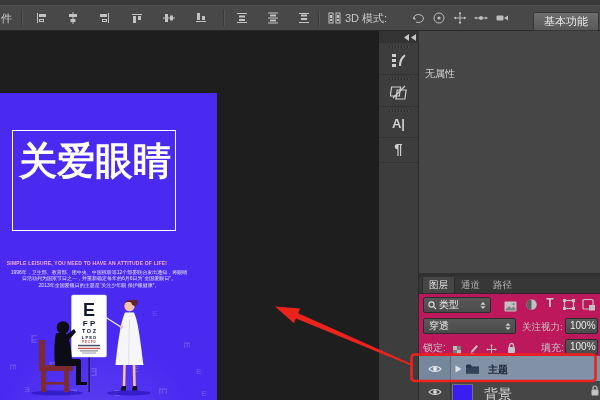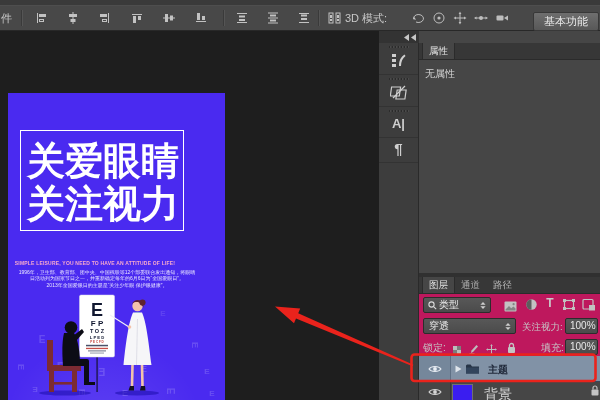--- a/index.html
+++ b/index.html
@@ -14,21 +14,21 @@
   .opt-text{color:#c9c9c9;font-size:11px;line-height:24px;}
   .vsep{top:4px;width:1px;height:16px;background:#3a3a3a;border-right:1px solid #555;}
   .oicon{top:4px;width:16px;height:16px;}
   .oicon svg{display:block;}
   .ws-btn{left:533px;top:6px;width:64px;height:17px;background:linear-gradient(#6e6e6e,#585858);
           border:1px solid #383838;border-radius:2px;color:#e8e8e8;font-size:11px;
           text-align:center;line-height:16px;}
 
   
   .canvas{left:0;top:31px;width:379px;height:369px;background:#1e1e1e;border-right:1px solid #2a2a2a;}
-  .poster{left:8px;top:62px;width:217px;height:307px;overflow:hidden;
+  .poster{left:0;top:62px;width:217px;height:307px;overflow:hidden;
           background:radial-gradient(140px 120px at 95px 330px, rgba(255,255,255,.10), rgba(255,255,255,0) 70%),#4a2af0;}
   .frame{left:12px;top:37px;width:162px;height:99px;border:1.5px solid #fff;}
   .ptitle{left:0;top:47px;width:190px;text-align:center;color:#fff;font-weight:900;
           font-size:38px;line-height:43px;letter-spacing:0px;}
   .psub{left:0;top:148px;width:188px;text-align:center;color:#fff;font-weight:bold;font-size:10px;}
   .pen{left:0;top:167px;width:174px;text-align:center;color:#f7a9cd;font-size:5px;font-weight:bold;letter-spacing:.2px;}
   .pbody{left:8px;top:176px;width:182px;text-align:center;color:#e9e5ff;font-size:5px;line-height:6.3px;}
   .illus{left:0;top:195px;width:217px;height:112px;}
 
   
@@ -236,21 +236,20 @@
       </span>
 
     <span class="abs ws-btn">基本功能</span>
   </div>
 
   <div class="abs canvas">
     <div class="abs poster">
       <div class="abs frame"></div>
       <div class="abs ptitle">
         <div>关爱眼睛</div>
-        <div>关注视力</div>
       </div>
       <div class="abs pen">SIMPLE LEISURE, YOU NEED TO HAVE AN ATTITUDE OF LIFE!</div>
       <div class="abs pbody">
         <div>1996年，卫生部、教育部、团中央、中国残联等12个部委联合发出通知，将眼睛</div>
         <div>日活动列为国家节日之一，并重新确定每年的6月6日为“全国爱眼日”。</div>
         <div>2013年全国爱眼日的主题是“关注少年眼 保护眼健康”。</div>
       </div>
 
       <svg class="abs illus" viewBox="0 0 217 112">
 
@@ -370,23 +369,20 @@
       <div class="grip"></div>
       <div class="txticon">A|</div>
     </div>
     <div class="tile" style="border-bottom:1px solid #333">
       <div class="txticon" style="font-size:15px">¶</div>
     </div>
   </div>
 
   <div class="abs panelcol">
 
-    <div class="tabbar" style="top:12px">
-      <span class="tab active" style="left:3px">属性</span>
-    </div>
     <div class="props-content">
       <span class="noprop">无属性</span>
     </div>
     <div class="groupgap"></div>
 
     <div class="layers">
       <div class="tabbar" style="top:0">
         <span class="tab active" style="left:3px">图层</span>
         <span class="tab" style="left:36px">通道</span>
         <span class="tab" style="left:68px">路径</span>

